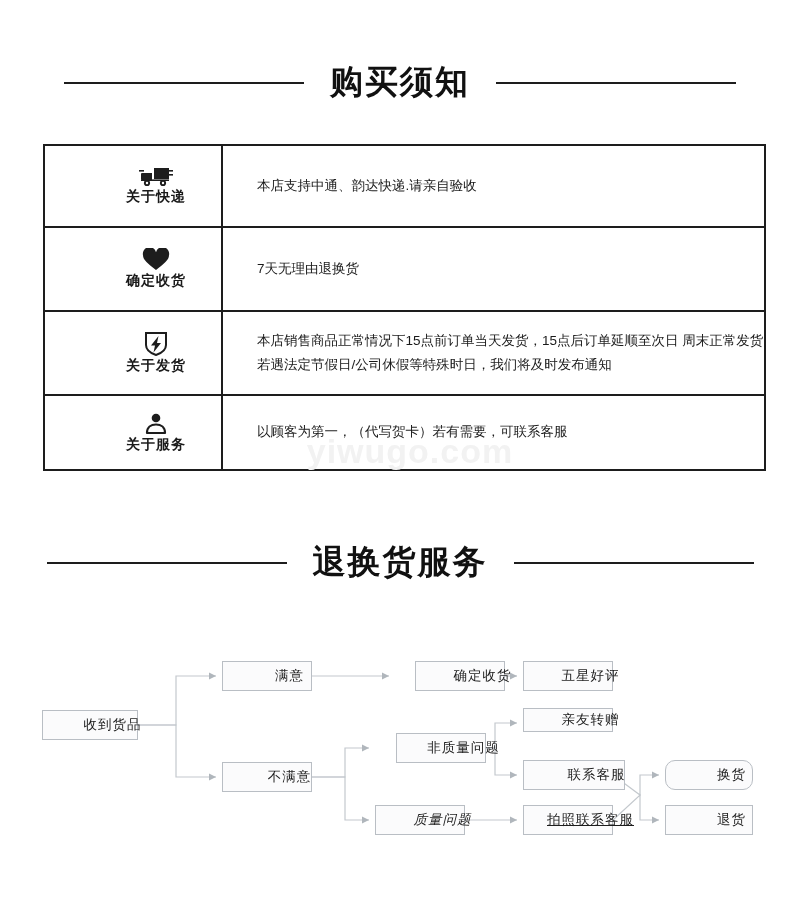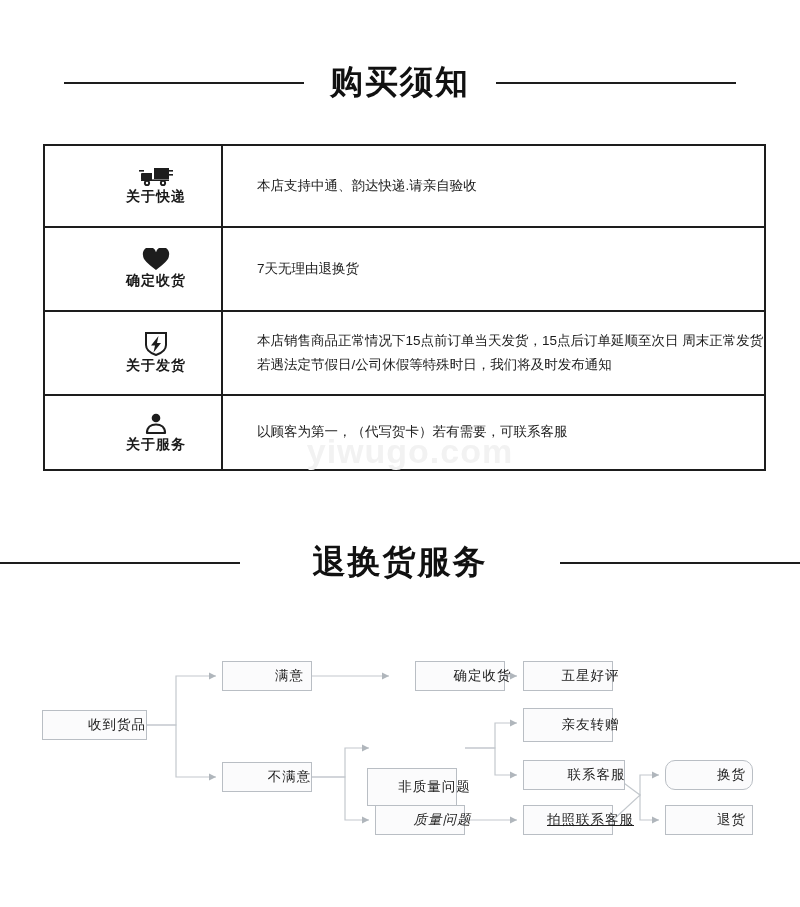--- a/index.html
+++ b/index.html
@@ -35,21 +35,21 @@
   .section-heading .title-text {
     font-family: "DejaVu Serif", "Liberation Serif", serif;
     font-weight: 700;
     font-size: 33px;
     letter-spacing: 2px;
     white-space: nowrap;
     color: #111111;
   }
 
   #heading-purchase { top: 60px; }
-  #heading-returns  { top: 540px; justify-content: space-between; }
+  #heading-returns  { top: 540px; }
 
   
   #info-table {
     position: absolute;
     left: 43px;
     top: 144px;
     width: 719px;
     border: 2px solid #1d1d1d;
     border-collapse: collapse;
     background: #fff;
@@ -255,25 +255,25 @@
       <path d="M465,108 L495,108 L495,83 L517,83"></path>
       <path d="M465,108 L495,108 L495,135 L517,135"></path>
 
       <path d="M465,180 L517,180"></path>
 
       <path d="M613,135 L640,155 L640,135 L659,135"></path>
       <path d="M613,180 L640,155 L640,180 L659,180"></path>
     </g>
   </svg>
 
-  <div class="flow-node" style="left:42px;  top:70px;  width:105px; height:30px;">收到货品</div>
+  <div class="flow-node" style="left:42px;  top:70px;  width:96px; height:30px;">收到货品</div>
   <div class="flow-node" style="left:222px; top:21px;  width:90px; height:30px;">满意</div>
   <div class="flow-node" style="left:222px; top:122px; width:90px; height:30px;">不满意</div>
   <div class="flow-node" style="left:395px; top:21px;  width:90px; height:30px;margin-left:20px;">确定收货</div>
   <div class="flow-node" style="left:523px; top:21px;  width:90px; height:30px;">五星好评</div>
-  <div class="flow-node" style="left:367px; top:93px;  width:90px; height:38px;margin-top:35px;">非质量问题</div>
+  <div class="flow-node" style="left:396px; top:93px;  width:90px; height:30px;">非质量问题</div>
   <div class="flow-node" style="left:375px; top:165px; width:90px; height:30px;font-style:italic;">质量问题</div>
-  <div class="flow-node" style="left:523px; top:68px;  width:90px; height:34px;">亲友转赠</div>
+  <div class="flow-node" style="left:523px; top:68px;  width:90px; height:24px;">亲友转赠</div>
   <div class="flow-node" style="left:523px; top:120px; width:102px; height:30px;">联系客服</div>
   <div class="flow-node" style="left:523px; top:165px; width:90px; height:30px;text-decoration:underline;">拍照联系客服</div>
   <div class="flow-node" style="left:665px; top:120px; width:88px; height:30px;border-radius:10px;">换货</div>
   <div class="flow-node" style="left:665px; top:165px; width:88px; height:30px;">退货</div>
 </div>
 
 </body></html>

